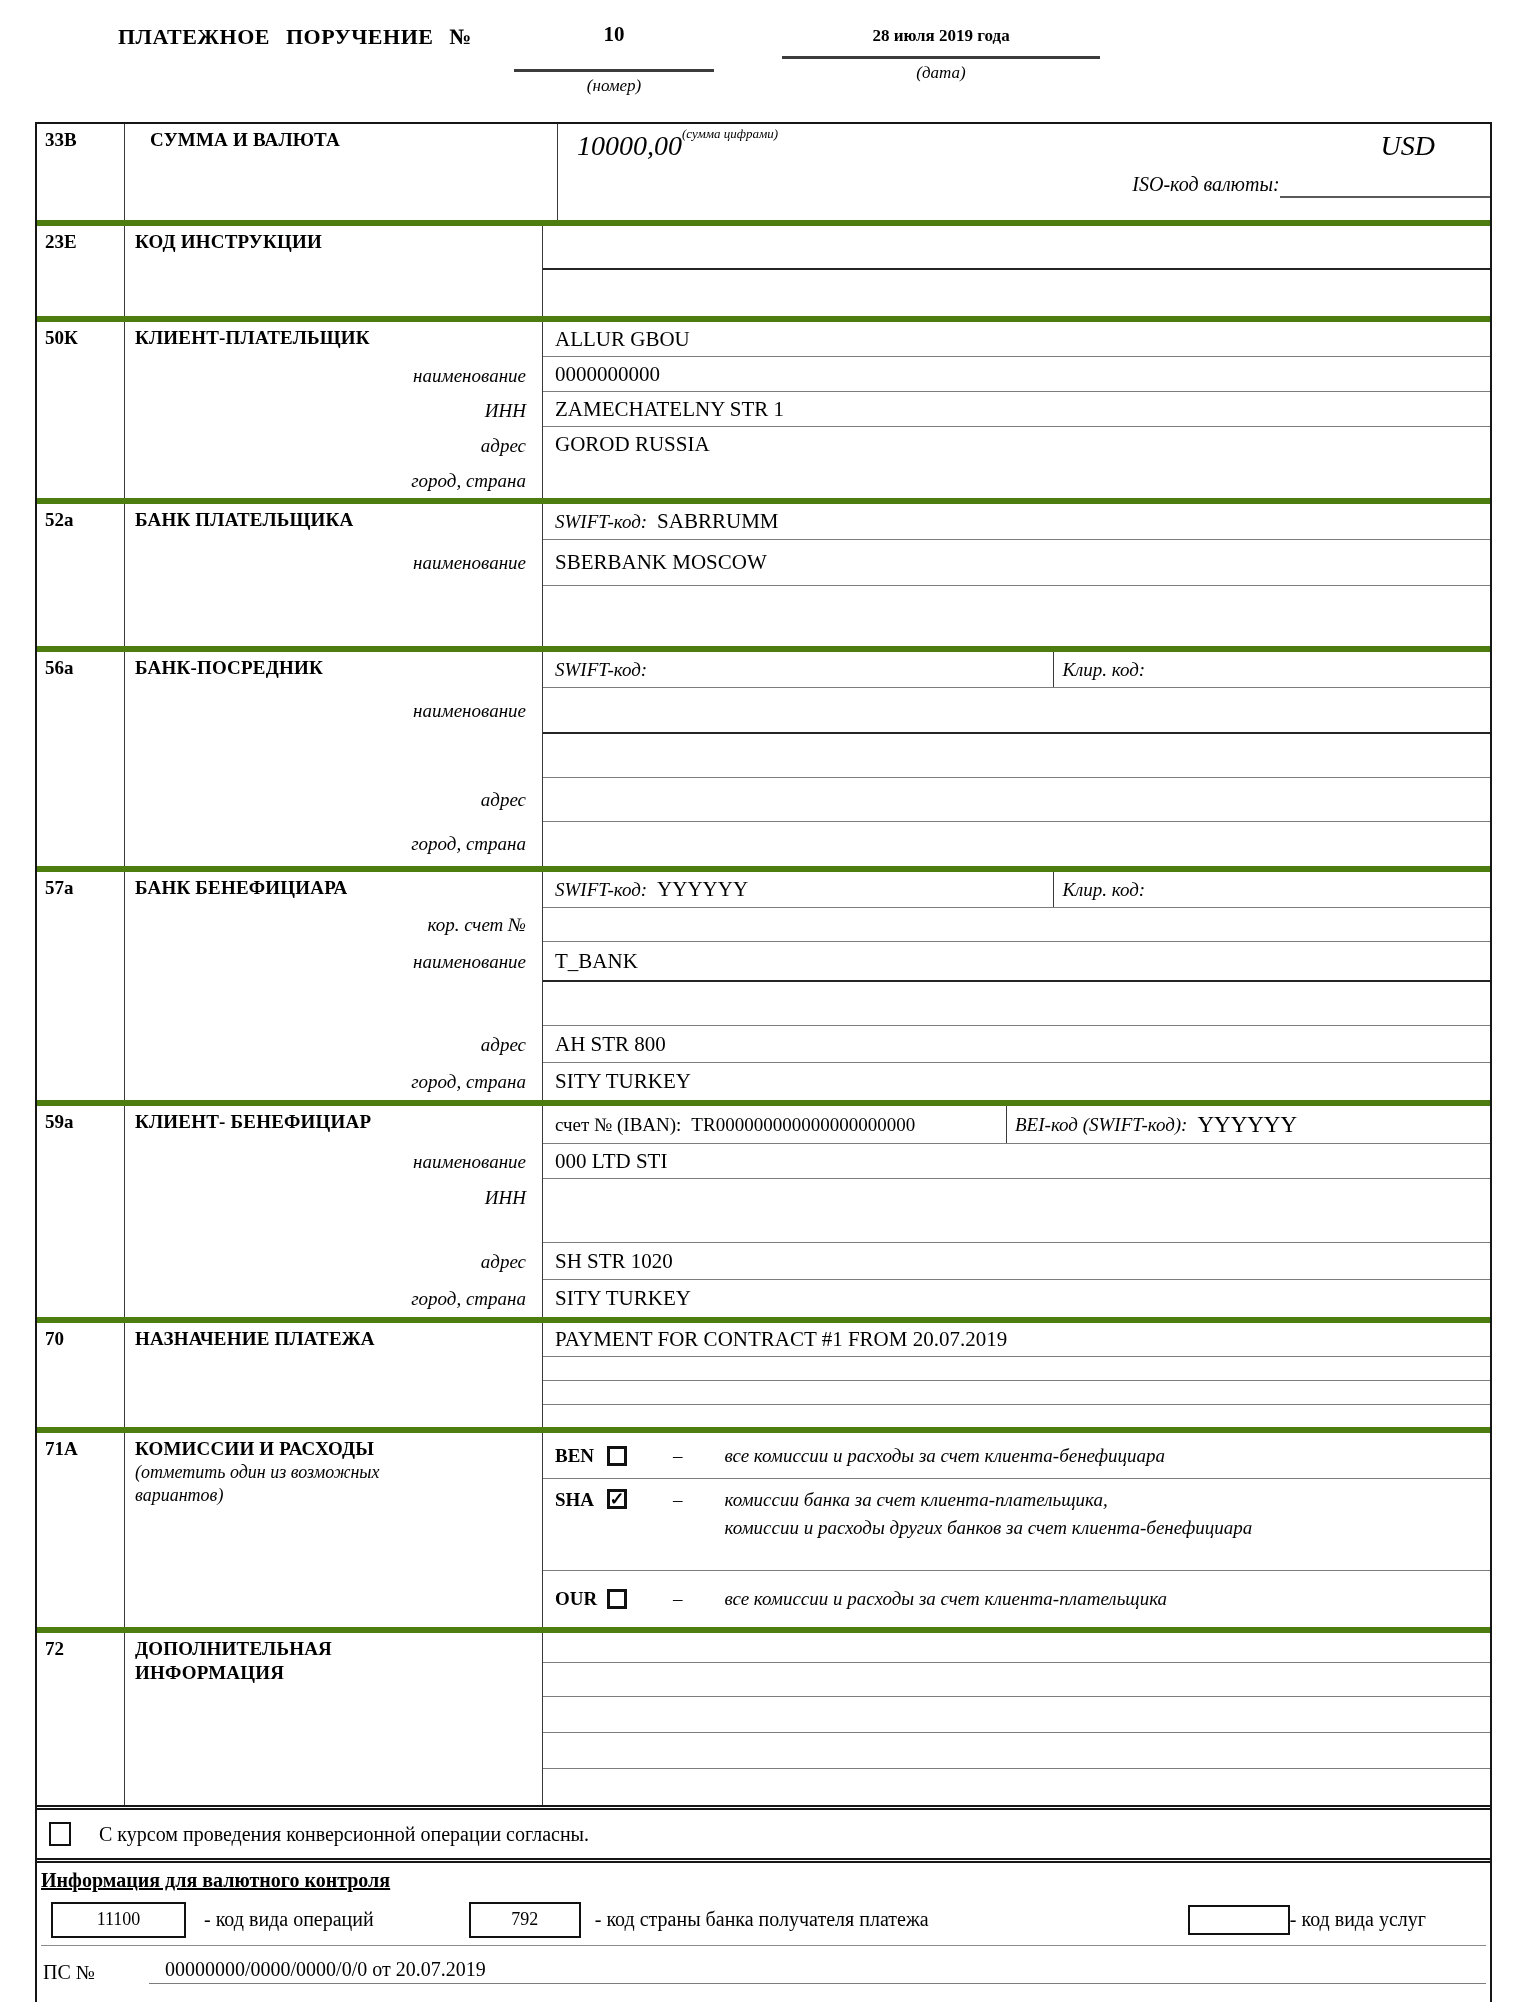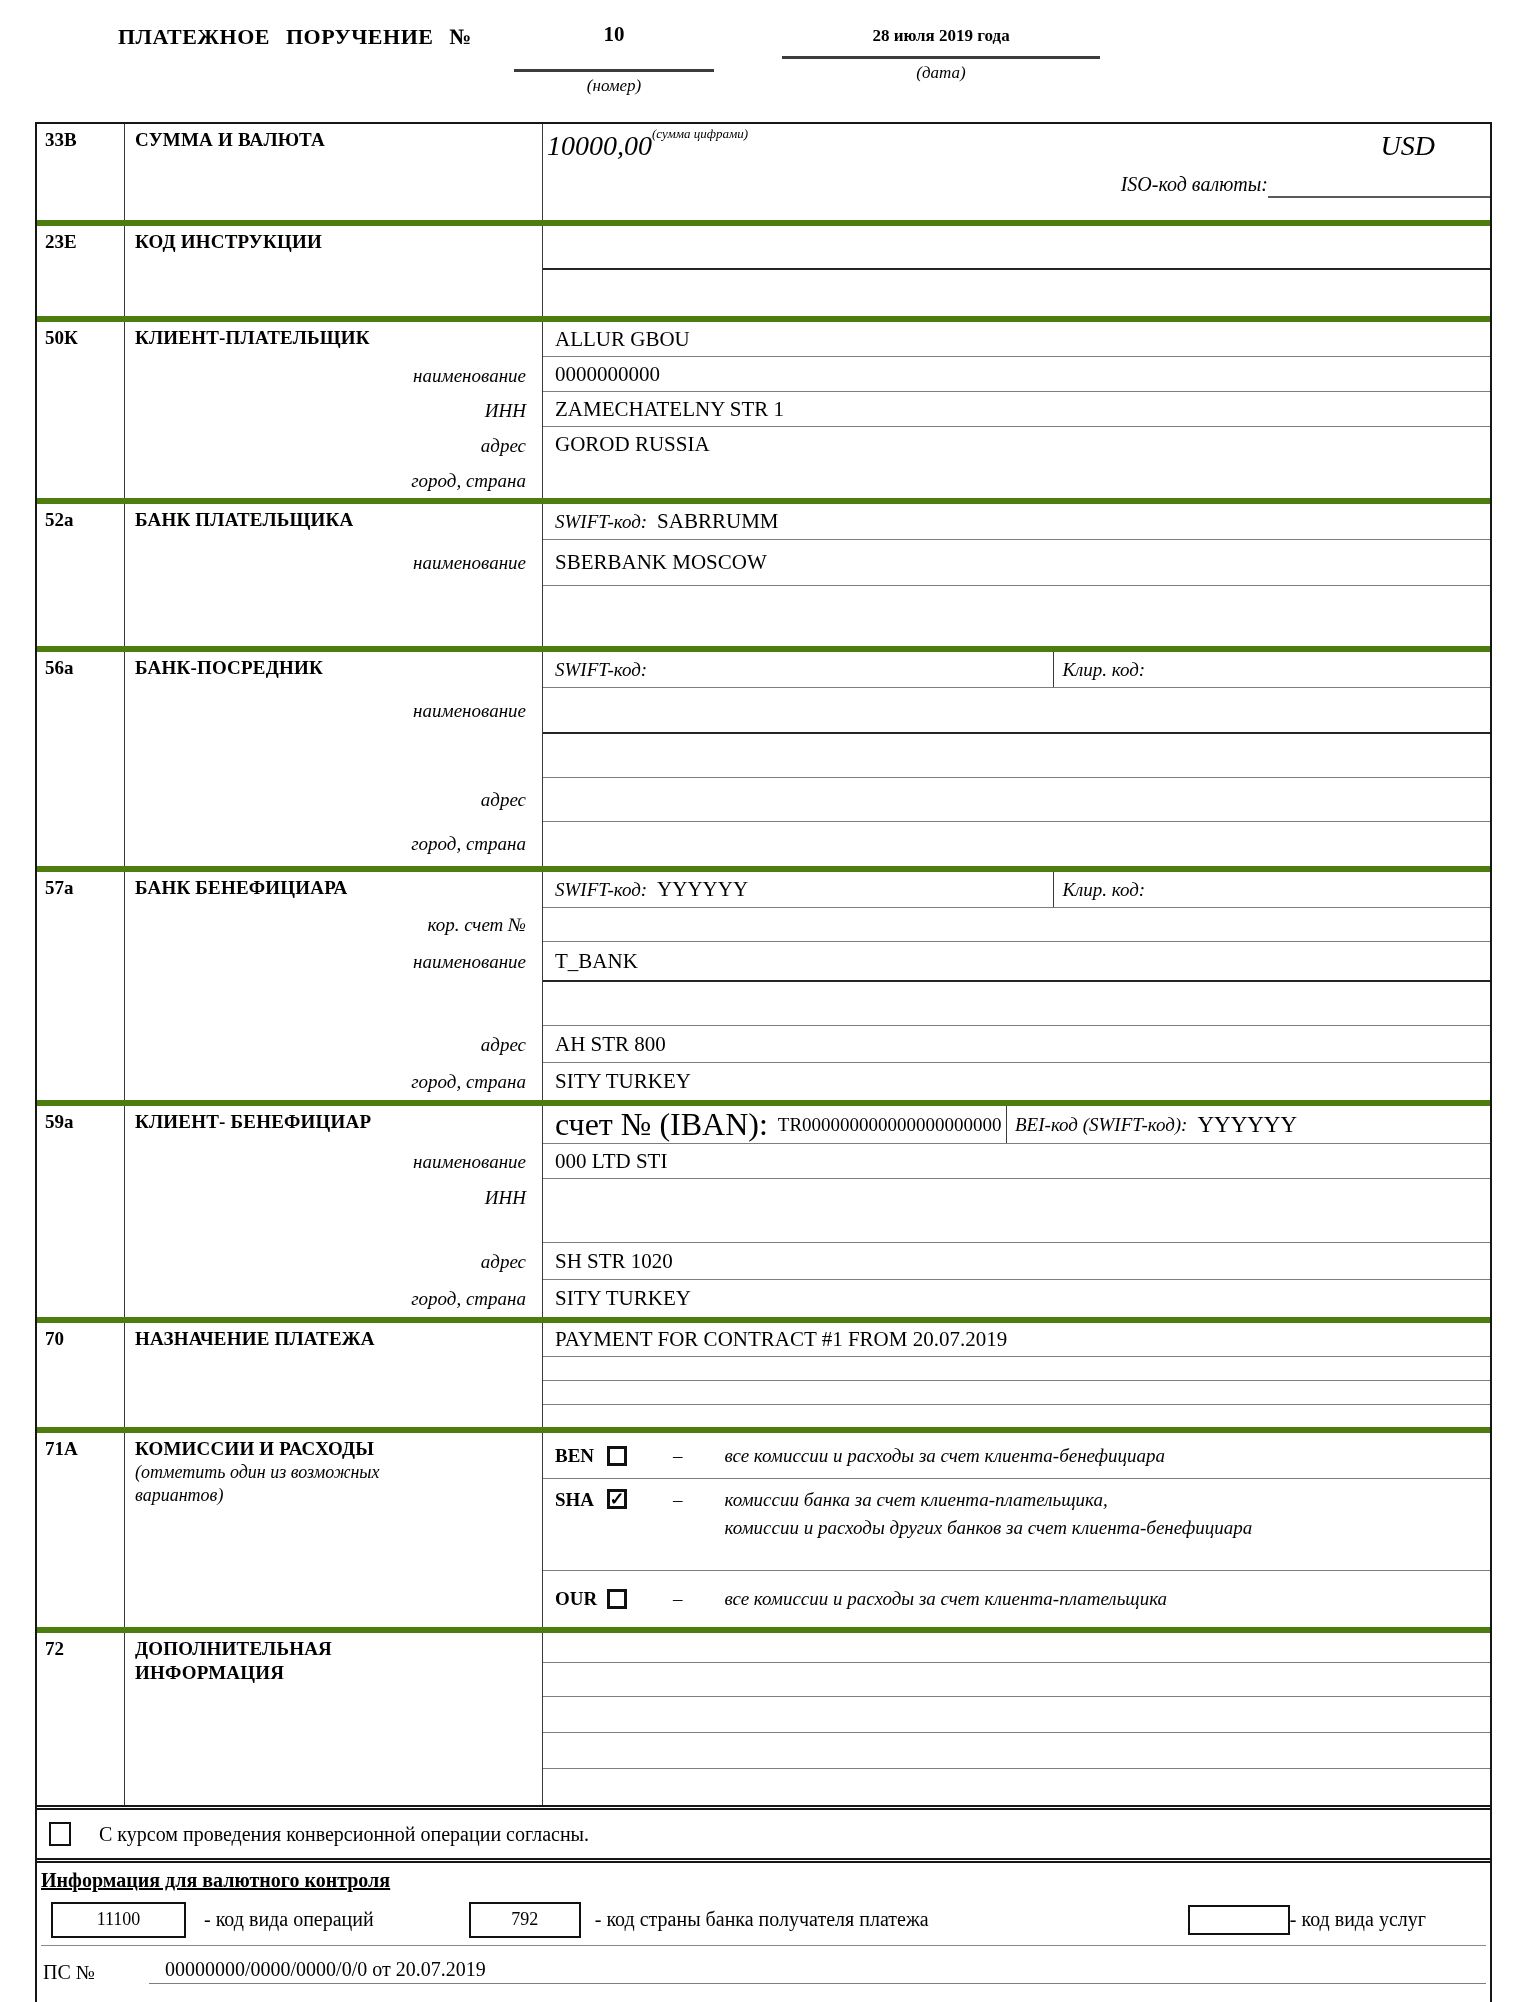--- a/index.html
+++ b/index.html
@@ -16,21 +16,21 @@
   .hdr-num-block { width: 200px; margin-left: 42px; text-align: center; }
   .hdr-num { font-weight: bold; font-size: 21px; padding-bottom: 22px; border-bottom: 3px solid #3c3c3c; }
   .hdr-cap { font-style: italic; font-size: 17px; padding-top: 4px; }
   .hdr-date-block { width: 318px; margin-left: 68px; text-align: center; }
   .hdr-date { font-weight: bold; font-size: 17px; padding: 4px 0 10px 0; border-bottom: 3px solid #3c3c3c; }
 
   
   .frame { margin: 26px 35px 0 35px; border: 2px solid #161616; border-bottom: 1px solid #8a8a8a; }
 
   .sec { display: flex; border-top: 6px solid #4d7c0f; }
-  .sec:first-child { border-top: none; }
+  .sec:first-child { border-top: none; gap: 15px; }
   .code-cell { width: 88px; border-right: 1px solid #3a3a3a; font-weight: bold; font-size: 19px; padding: 5px 0 0 8px; }
   .lbl-cell { width: 418px; border-right: 1px solid #3a3a3a; display: flex; flex-direction: column; }
   .val-cell { flex: 1; display: flex; flex-direction: column; }
   .sec-title { font-weight: bold; font-size: 19px; padding: 5px 6px 0 10px; letter-spacing: .2px; }
   .lrow { display: flex; align-items: center; justify-content: flex-end; padding-right: 16px; font-style: italic; font-size: 19px; }
   .vrow { border-bottom: 1px solid #7d7d7d; display: flex; align-items: center; padding-left: 12px; font-size: 21px; }
   .vrow.strong { border-bottom: 2px solid #242424; }
   .vrow.last { border-bottom: none; }
   .ilabel { font-style: italic; font-size: 19px; margin-right: 10px; white-space: nowrap; }
   .split-l { width: 54%; height: 100%; display: flex; align-items: center; border-right: 1px solid #3a3a3a; padding-left: 12px; }
@@ -216,21 +216,21 @@
       <div class="lbl-cell">
         <div class="sec-title" style="height:38px">КЛИЕНТ- БЕНЕФИЦИАР</div>
         <div class="lrow" style="height:35px">наименование</div>
         <div class="lrow" style="height:64px;align-items:flex-start;padding-top:8px">ИНН</div>
         <div class="lrow" style="height:37px">адрес</div>
         <div class="lrow" style="height:37px">город, страна</div>
       </div>
       <div class="val-cell">
         <div class="vrow" style="height:38px;padding-left:0">
           <div class="split-l" style="width:49%">
-            <span style="font-size:32px;margin-right:10px;white-space:nowrap">счет № (IBAN):</span>
+            <span style="font-size:19px;margin-right:10px;white-space:nowrap">счет № (IBAN):</span>
             <span style="font-size:19px">TR000000000000000000000</span>
           </div>
           <div class="split-r">
             <span class="ilabel">BEI-код (SWIFT-код):</span>
             <span style="font-size:23px">YYYYYY</span>
           </div>
         </div>
         <div class="vrow" style="height:35px">000 LTD STI</div>
         <div class="vrow" style="height:64px"></div>
         <div class="vrow" style="height:37px">SH STR 1020</div>

